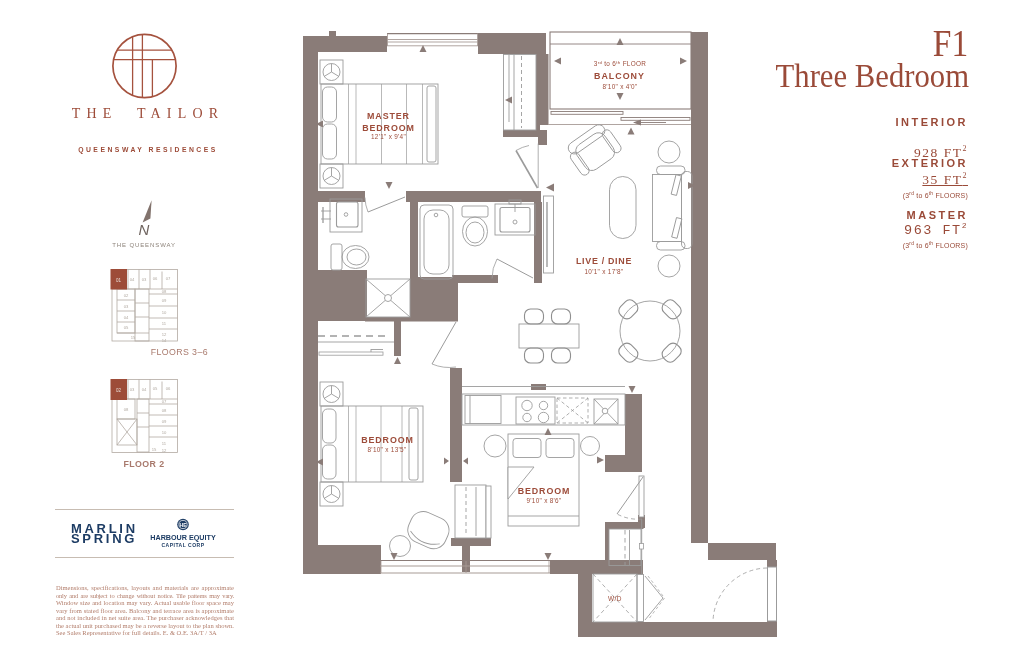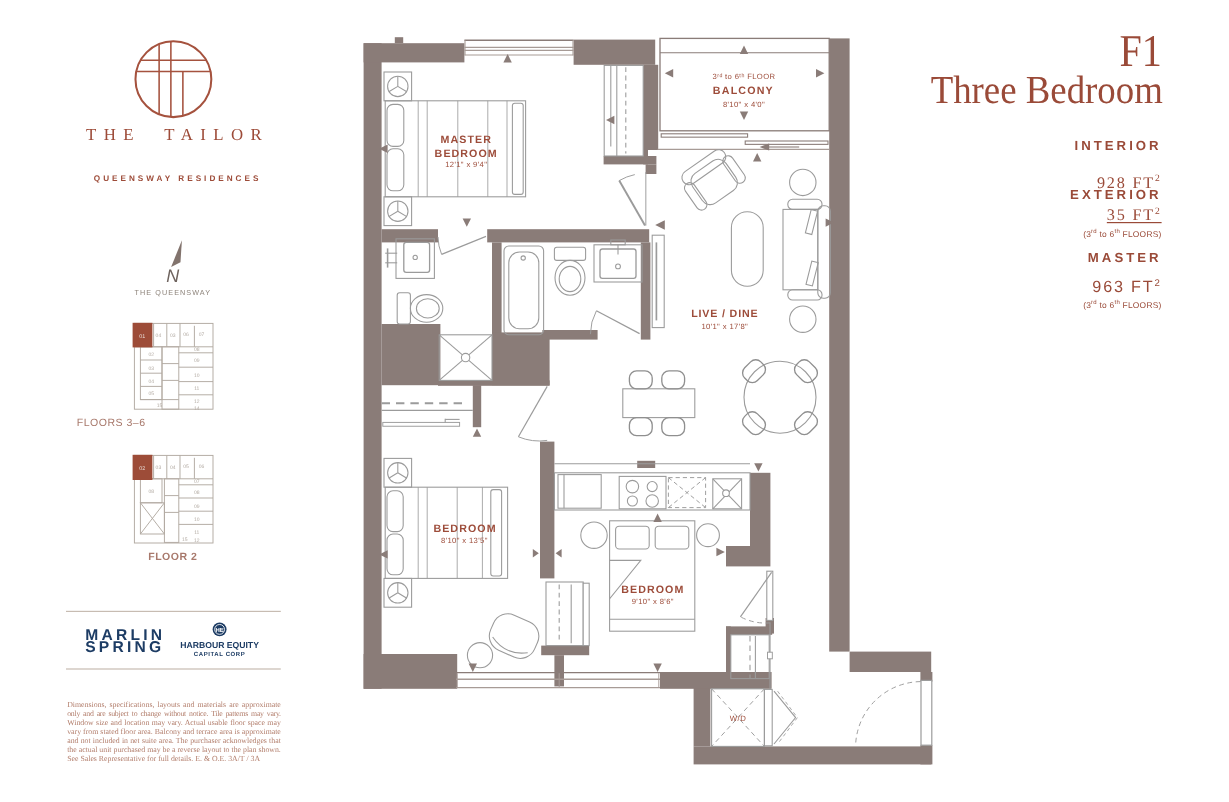--- a/index.html
+++ b/index.html
@@ -70,21 +70,21 @@
     <text x="60" y="26.5">08</text>
       <text x="60" y="36">09</text>
       <text x="60" y="48">10</text>
       <text x="60" y="59">11</text>
     <text x="60" y="70">12</text>
       <text x="29" y="73">15</text>
       <text x="60" y="76">14</text>
   </g>
 </svg>
 
-<div class="abs" style="left:64px;top:347px;width:160px;text-align:left;
+<div class="abs" style="left:48px;top:347px;width:160px;text-align:right;
      font-size:8.8px;letter-spacing:0.4px;color:#a8796c;">FLOORS&nbsp;3–6</div>
 
 <svg class="abs" style="left:104px;top:377px" width="76" height="78" viewBox="0 0 76 78">
   <g fill="none" stroke="#b2aaa2" stroke-width="0.8">
     <rect x="8" y="2.5" width="65.5" height="73"></rect>
     <line x1="8" y1="22" x2="73.5" y2="22"></line>
     <line x1="24" y1="2.5" x2="24" y2="22"></line>
     <line x1="35" y1="2.5" x2="35" y2="22"></line>
     <line x1="46" y1="2.5" x2="46" y2="22"></line>
     <line x1="58" y1="4.5" x2="58" y2="22"></line>
@@ -159,21 +159,21 @@
 </div>
 
 <div class="abs" style="right:56px;top:157px;text-align:right;color:#9a4a38;">
   <div style="font-size:11px;font-weight:bold;letter-spacing:2.5px;">EXTERIOR</div>
   <div style="font-family:'Liberation Serif',serif;font-size:13.5px;letter-spacing:1.5px;margin-top:2px;text-decoration:underline;">35 FT<sup style="font-size:8px;">2</sup></div>
   <div style="font-size:7px;letter-spacing:0.2px;margin-top:2px;">(3<sup style="font-size:5px;">rd</sup> to 6<sup style="font-size:5px;">th</sup> FLOORS)</div>
 </div>
 
 <div class="abs" style="right:56px;top:209px;text-align:right;color:#9a4a38;">
   <div style="font-size:11px;font-weight:bold;letter-spacing:2.5px;">MASTER</div>
-  <div style="font-family:Liberation Sans, sans-serif;font-size:13.5px;letter-spacing:1.5px;margin-top:10px;">963 FT<sup style="font-size:8px;">2</sup></div>
+  <div style="font-family:Liberation Mono, monospace;font-size:13.5px;letter-spacing:1.5px;margin-top:0;">963 FT<sup style="font-size:8px;">2</sup></div>
   <div style="font-size:7px;letter-spacing:0.2px;margin-top:2px;">(3<sup style="font-size:5px;">rd</sup> to 6<sup style="font-size:5px;">th</sup> FLOORS)</div>
 </div>
 
 <svg class="abs" style="left:0;top:0" width="1024" height="668" viewBox="0 0 1024 668">
 <g fill="#8a7c78" stroke="none">
 
   <rect x="303" y="36" width="15" height="538"></rect>
 
   <rect x="303" y="36" width="84" height="16"></rect>
   <rect x="329" y="31" width="7" height="5"></rect>

